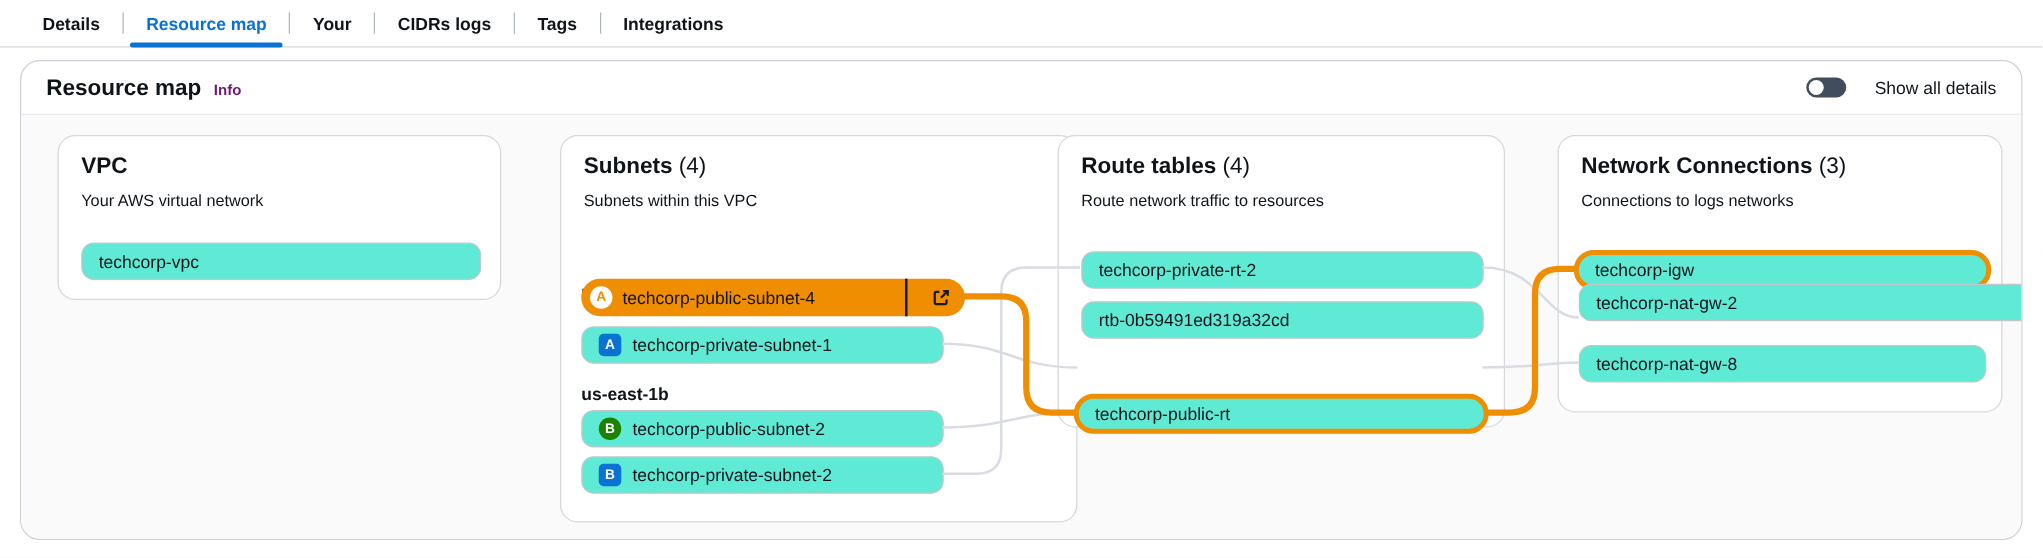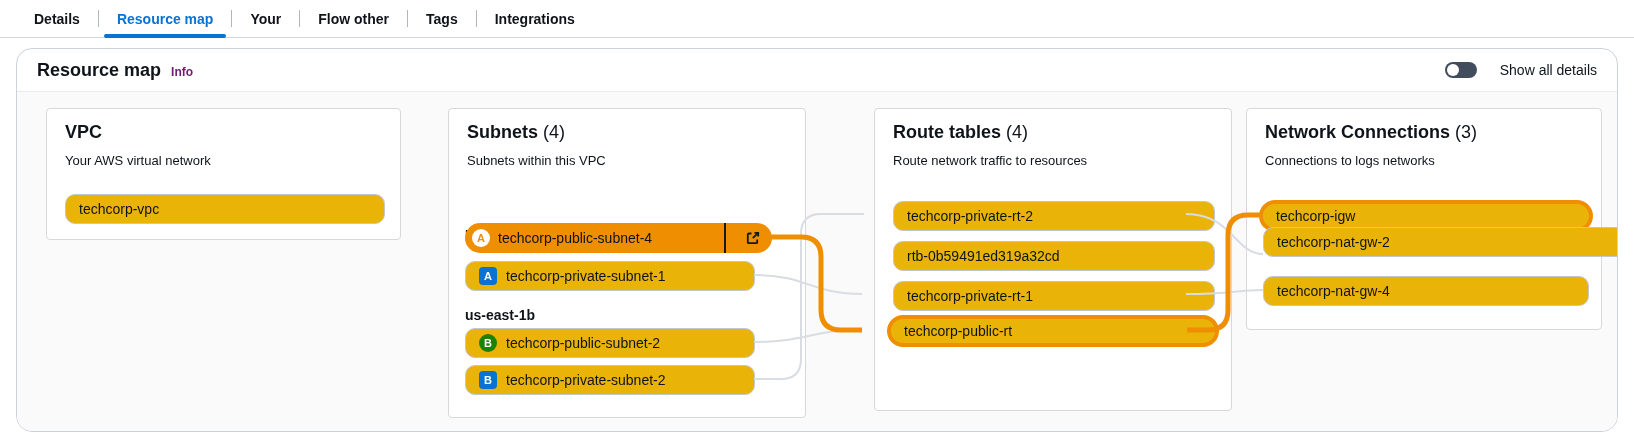--- a/index.html
+++ b/index.html
@@ -49,29 +49,29 @@
     border-radius:50%; background:#fff;
   }
 
   
   .map {
     position:absolute; left:0; top:43px; right:0; bottom:0;
     background:#fafafa; border-radius:0 0 15px 15px; overflow:hidden;
   }
   .card {
     position:absolute; background:#fff; border:1px solid #d5d9d9;
-    border-radius:4px; z-index:1;
+    border-radius:14px; z-index:1;
   }
   .card-title { position:absolute; left:18px; top:13px; font-size:18px; font-weight:700; white-space:nowrap; }
   .card-title .count { font-weight:400; }
   .card-sub { position:absolute; left:18px; top:44px; font-size:13px; white-space:nowrap; }
   .group-label { position:absolute; left:16px; font-size:14px; font-weight:700; }
 
   .pill {
-    position:absolute; height:30px; background:#eab308;
+    position:absolute; height:30px; background:#5eead4;
     border:1px solid #c1c7cd; border-radius:10px;
     display:flex; align-items:center; gap:9px; padding:0 13px;
     font-size:14px; cursor:pointer; white-space:nowrap;
   }
   .pill.sel-outline {
     border:4px solid #ef8e00; border-radius:17px; height:32px;
   }
   .pill.orange {
     background:#ef8e00; border:none; border-radius:16px;
     padding:0 0 0 7px; gap:8px;
@@ -96,21 +96,21 @@
 </head>
 <body>
 
 <div class="tabbar">
   <div class="tab">Details</div>
   <div class="tab-sep"></div>
   <div class="tab selected">Resource map</div>
   <div class="tab-sep"></div>
   <div class="tab">Your</div>
   <div class="tab-sep"></div>
-  <div class="tab">Flow other</div>
+  <div class="tab">CIDRs logs</div>
   <div class="tab-sep"></div>
   <div class="tab">Tags</div>
   <div class="tab-sep"></div>
   <div class="tab">Integrations</div>
 </div>
 
 <div class="panel">
 
   <div class="panel-header">
     <div class="panel-title-wrap">
@@ -128,21 +128,21 @@
   <div class="map">
 
     <div class="card" style="left:29px; top:16px; width:355px; height:132px;">
       <div class="card-title">VPC</div>
       <div class="card-sub">Your AWS virtual network</div>
       <div class="pill" style="left:18px; top:85px; width:320px;">
         <span>techcorp-vpc</span>
       </div>
     </div>
 
-    <div class="card" style="left:431px; top:16px; width:358px; height:310px;">
+    <div class="card" style="left:431px; top:16px; width:414px; height:310px;">
       <div class="card-title">
         <span>Subnets</span> <span class="count">(4)</span>
       </div>
       <div class="card-sub">Subnets within this VPC</div>
 
       <div class="group-label" style="top:84px;margin-top:32px;">us-east-1a</div>
 
       <div class="pill orange" style="left:16px; top:114px; width:307px;">
         <span class="badge circle white">A</span>
         <span class="p-label">techcorp-public-subnet-4</span>
@@ -167,54 +167,51 @@
         <span class="badge circle green">B</span>
         <span>techcorp-public-subnet-2</span>
       </div>
 
       <div class="pill" style="left:16px; top:256px; width:290px;">
         <span class="badge square blue">B</span>
         <span>techcorp-private-subnet-2</span>
       </div>
     </div>
 
-    <div class="card" style="left:829px; top:16px; width:358px; height:303px;margin-left:28px;">
+    <div class="card" style="left:829px; top:16px; width:358px; height:234px;">
       <div class="card-title">
         <span>Route tables</span> <span class="count">(4)</span>
       </div>
       <div class="card-sub">Route network traffic to resources</div>
 
       <div class="pill" style="left:18px; top:92px; width:322px;">
         <span>techcorp-private-rt-2</span>
       </div>
       <div class="pill" style="left:18px; top:132px; width:322px;">
         <span>rtb-0b59491ed319a32cd</span>
-      </div>
-      <div class="pill" style="left:18px; top:172px; width:322px;">
-        <span>techcorp-private-rt-1</span>
       </div>
       <div class="pill sel-outline" style="left:12px; top:206px; width:332px;">
         <span>techcorp-public-rt</span>
       </div>
     </div>
 
     <div class="card" style="left:1229px; top:16px; width:356px; height:222px;">
       <div class="card-title">
         <span>Network Connections</span> <span class="count">(3)</span>
       </div>
       <div class="card-sub">Connections to logs networks</div>
 
       <div class="pill sel-outline" style="left:12px; top:91px; width:334px;">
         <span>techcorp-igw</span>
       </div>
       <div class="pill" style="left:16px; top:118px; width:372px;">
         <span>techcorp-nat-gw-2</span>
       </div>
       <div class="pill" style="left:16px; top:167px; width:326px;">
-        <span>techcorp-nat-gw-4</span>
+        <span>techcorp-nat-gw-8</span>
       </div>
     </div>
 
     <svg class="lines" width="1600" height="341" viewBox="0 0 1600 341">
 
       <path d="M 737 183 C 790 183 794 202 845 202" stroke="#d9dce3" stroke-width="2" fill="none"></path>
       <path d="M 737 250 C 790 250 794 238 843 238" stroke="#d9dce3" stroke-width="2" fill="none"></path>
       <path d="M 737 287 L 764 287 Q 784 287 784 267 L 784 142 Q 784 122 804 122 L 847 122" stroke="#d9dce3" stroke-width="2" fill="none"></path>
       <path d="M 1169 122 C 1215 122 1218 162 1246 162" stroke="#d9dce3" stroke-width="2" fill="none"></path>
       <path d="M 1169 202 C 1215 202 1218 198 1246 198" stroke="#d9dce3" stroke-width="2" fill="none"></path>

